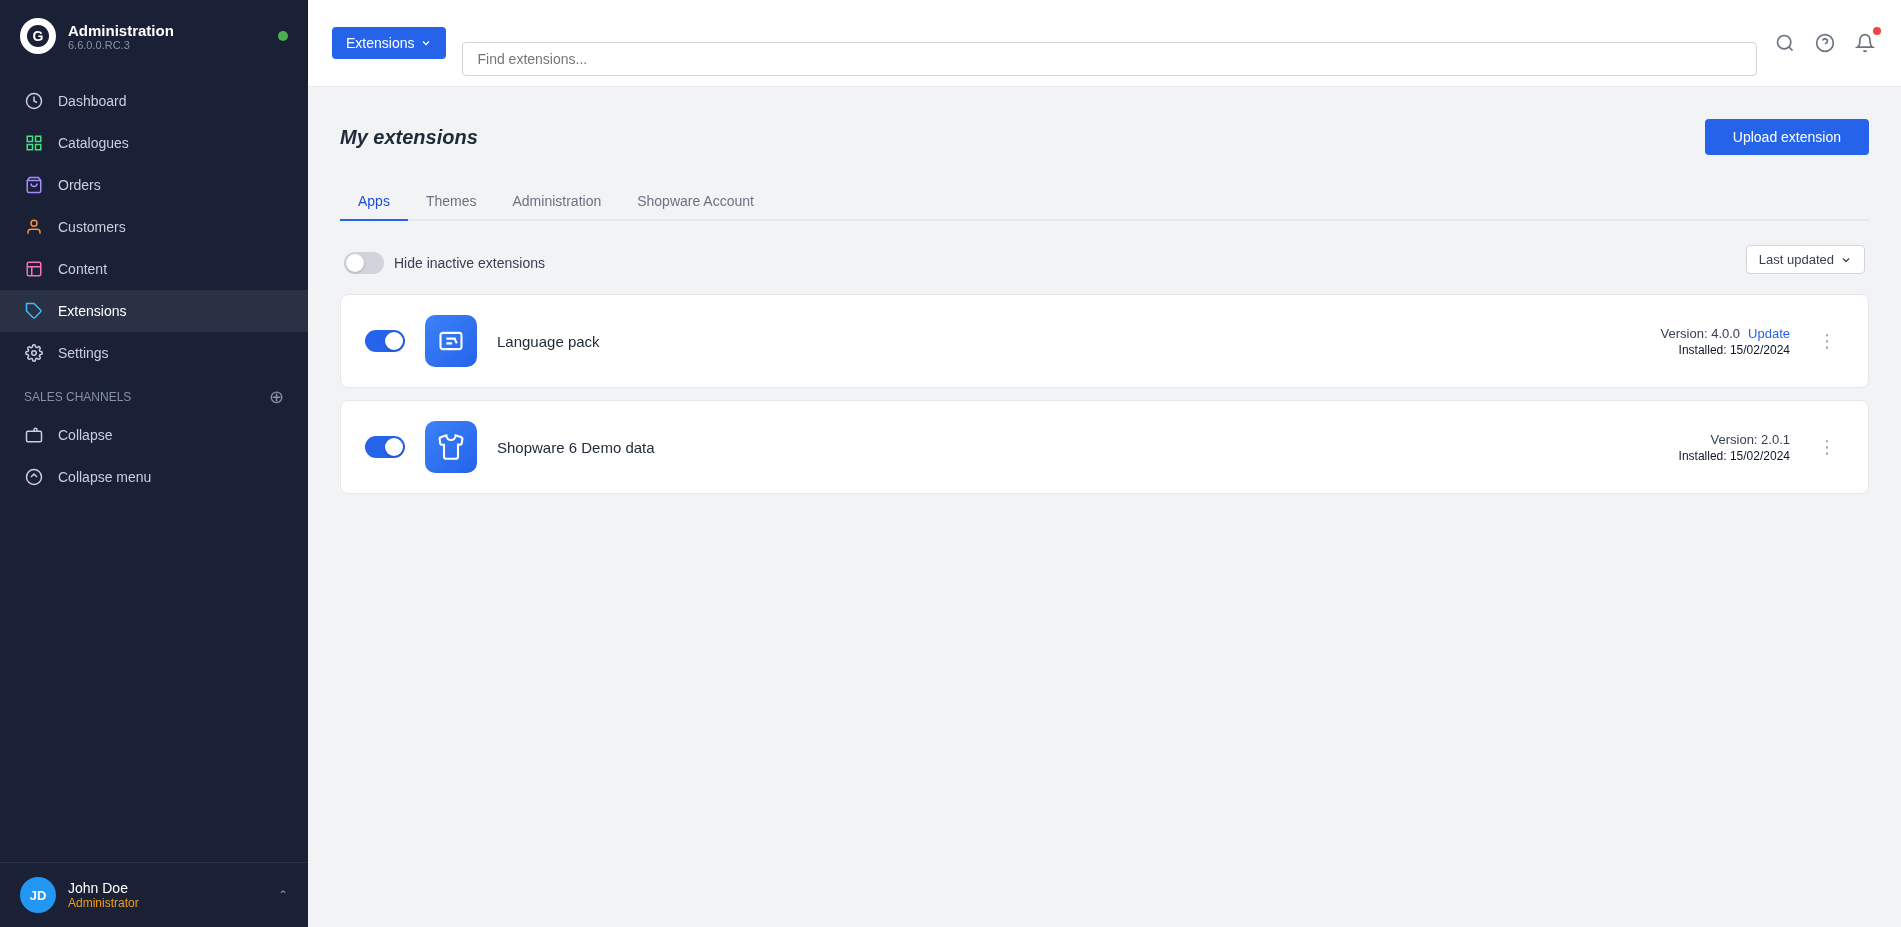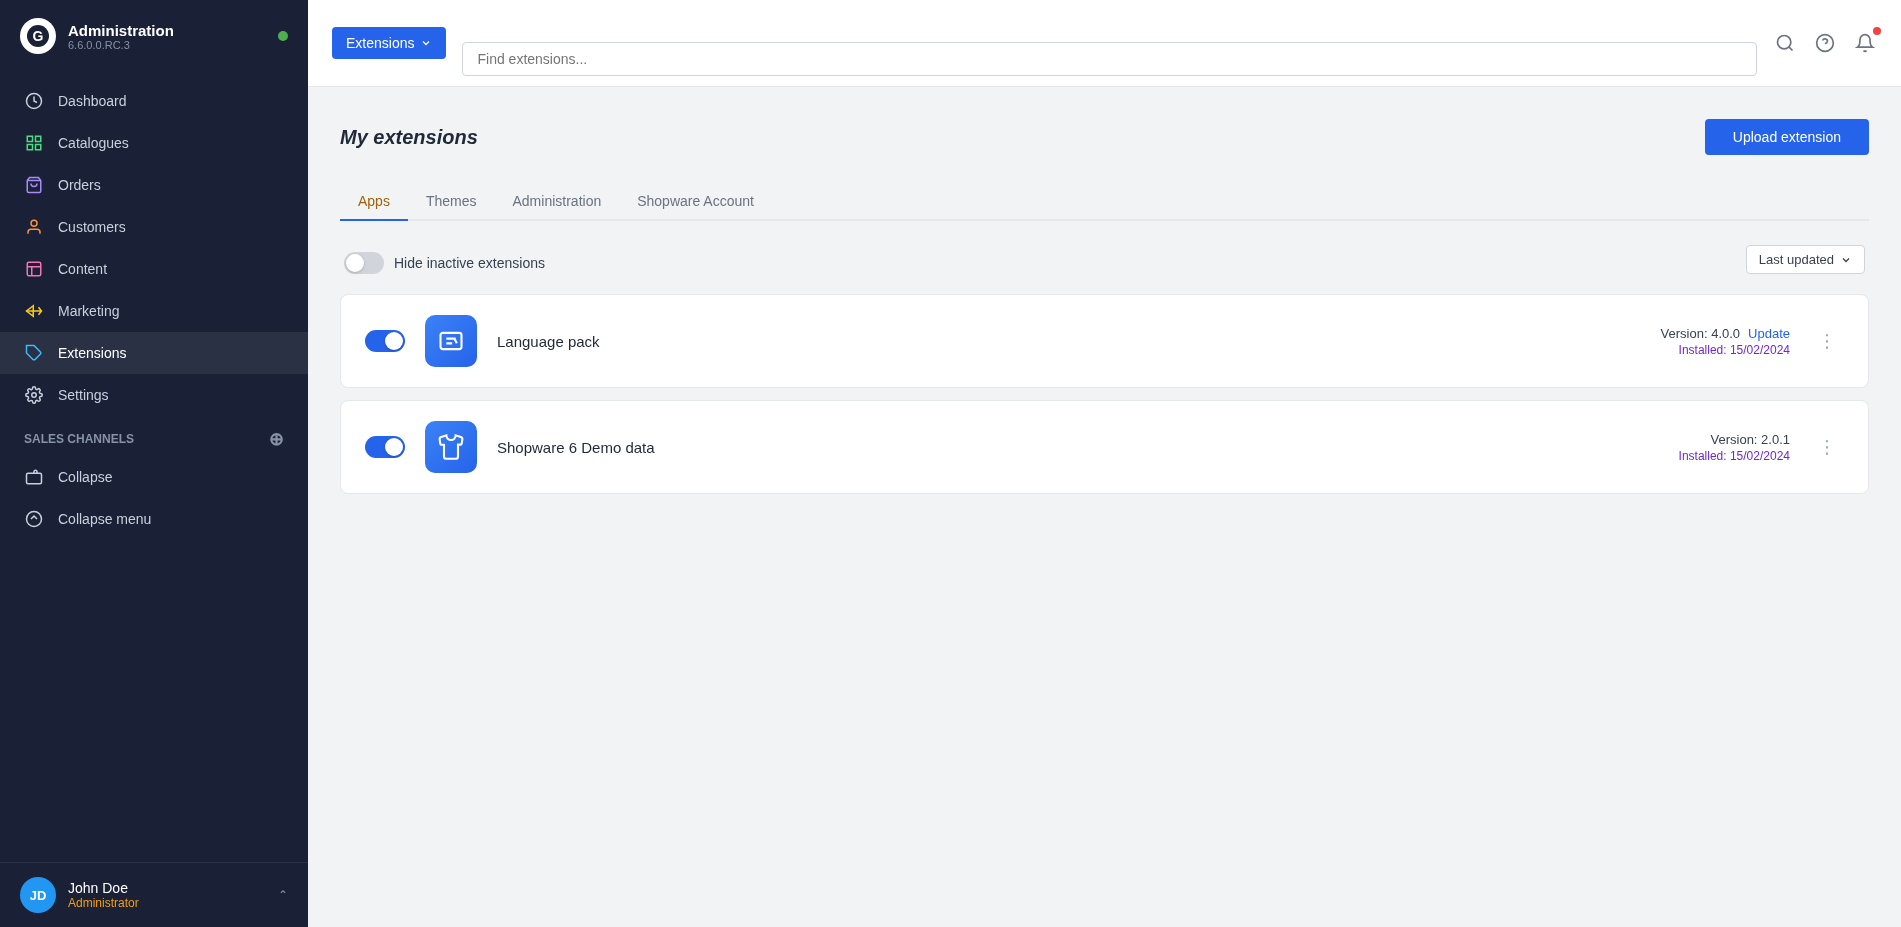--- a/index.html
+++ b/index.html
@@ -56,21 +56,21 @@
       font-size: 14px;
       border-radius: 0;
       transition: background 0.15s;
     }
     .nav-item.active { color: #fff; background: rgba(255,255,255,0.08); }
     .nav-icon { width: 20px; height: 20px; display: flex; align-items: center; justify-content: center; flex-shrink: 0; }
 
     .sales-channels-header {
       display: flex; align-items: center; justify-content: space-between;
       padding: 12px 24px 6px;
-      font-size: 12px; font-weight: 700; color: #8892a4; text-transform: uppercase;
+      font-size: 12px; font-weight: 400; color: #8892a4; text-transform: uppercase;
     }
     .add-icon { cursor: pointer; color: #8892a4; font-size: 18px; }
 
     .sidebar-footer {
       padding: 14px 20px;
       border-top: 1px solid rgba(255,255,255,0.08);
       display: flex; align-items: center; gap: 12px;
     }
     .avatar {
       width: 36px; height: 36px;
@@ -142,21 +142,21 @@
     
     .tabs { display: flex; gap: 0; border-bottom: 2px solid #e5e7eb; margin-bottom: 24px; }
     .tab {
       padding: 10px 18px;
       font-size: 14px;
       color: #6b7280;
       cursor: pointer;
       border-bottom: 2px solid transparent;
       margin-bottom: -2px;
     }
-    .tab.active { color: #a16207; border-bottom-color: #2563eb; font-weight: 500; }
+    .tab.active { color: #1d4ed8; border-bottom-color: #2563eb; font-weight: 500; }
 
     
     .filter-bar { display: flex; align-items: flex-end; justify-content: space-between; margin-bottom: 20px; padding: 0 4px; }
     .toggle-wrap { display: flex; align-items: center; gap: 10px; }
     .toggle {
       width: 40px; height: 22px;
       background: #d1d5db;
       border-radius: 11px;
       position: relative;
       cursor: pointer;
@@ -214,21 +214,21 @@
       display: flex; align-items: center; justify-content: center;
       font-size: 22px;
       flex-shrink: 0;
     }
     .ext-icon-lang { background: linear-gradient(135deg, #3b82f6, #2563eb); color: #fff; }
     .ext-icon-demo { background: linear-gradient(135deg, #3b82f6, #2563eb); color: #fff; }
     .ext-name { font-size: 15px; font-weight: 500; color: #1f2937; flex: 1; }
     .ext-meta { text-align: right; }
     .ext-version { font-size: 13px; color: #374151; }
     .ext-version-link { color: #2563eb; text-decoration: none; font-size: 13px; cursor: pointer; margin-left: 4px; }
-    .ext-installed { font-size: 12px; color: #6d28d9; margin-top: 2px; }
+    .ext-installed { font-size: 12px; color: #0f172a; margin-top: 2px; }
     .ext-menu { font-size: 18px; color: #9ca3af; cursor: pointer; padding: 4px 8px; }
 
     
     svg { display: block; }
   </style>
 </head>
 <body>
 
 <div class="sidebar">
   <div class="sidebar-header">
@@ -290,29 +290,20 @@
     <div class="nav-item">
       <div class="nav-icon">
         <svg width="18" height="18" viewBox="0 0 24 24" fill="none" stroke="#f472b6" stroke-width="2">
             <rect x="3" y="3" width="18" height="18" rx="2"></rect>
             <path d="M3 9h18M9 21V9"></path>
           </svg>
       </div>
       <span>Content</span>
     </div>
 
-    <div class="nav-item">
-      <div class="nav-icon">
-        <svg width="18" height="18" viewBox="0 0 24 24" fill="none" stroke="#facc15" stroke-width="2">
-            <polygon points="11,5 2,12 11,19 11,5"></polygon>
-            <path d="M22 12H2M18 7l4 5-4 5"></path>
-          </svg>
-      </div>
-      <span>Marketing</span>
-    </div>
 
     <div class="nav-item active">
       <div class="nav-icon">
         <svg width="18" height="18" viewBox="0 0 24 24" fill="none" stroke="#38bdf8" stroke-width="2">
             <path d="M20.59 13.41l-7.17 7.17a2 2 0 01-2.83 0L2 12V2h10l8.59 8.59a2 2 0 010 2.82z"></path>
             <line x1="7" y1="7" x2="7.01" y2="7"></line>
           </svg>
       </div>
       <span>Extensions</span>
     </div>

